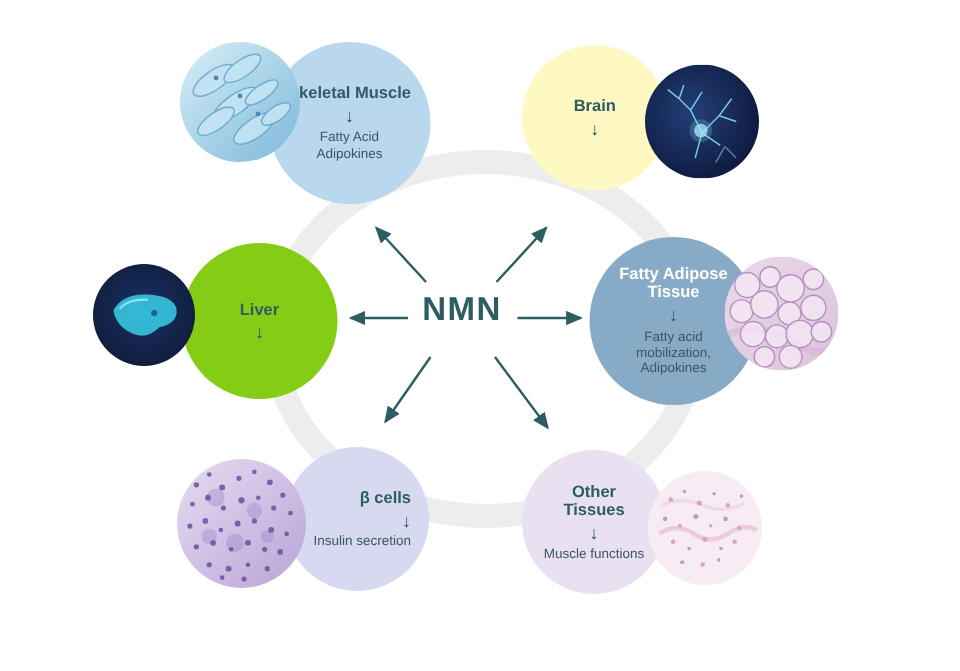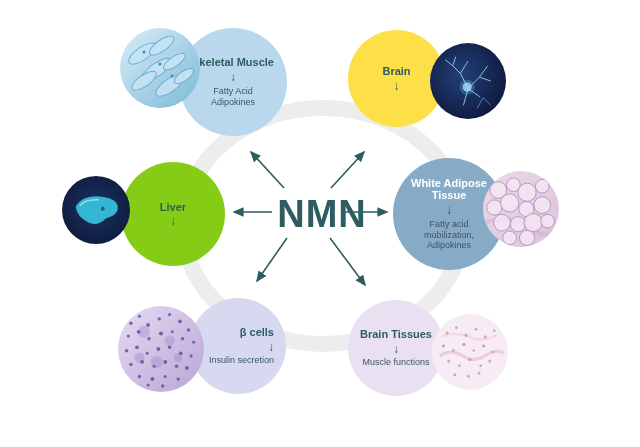--- a/index.html
+++ b/index.html
@@ -7,22 +7,22 @@
     position:relative;width:640px;height:447px;background:#ffffff;overflow:hidden;
     font-family:"Liberation Sans",sans-serif;
   }
   
   .bg-ring{
     position:absolute;left:175px;top:100px;width:296px;height:252px;
     border:16px solid #ededed;border-radius:50%;box-sizing:border-box;z-index:0;
   }
   
   .center-label{
-    position:absolute;left:277px;top:193px;width:90px;text-align:center;
-    font-size:38px;font-weight:bold;letter-spacing:1px;color:#2d5d60;z-index:2;
+    position:absolute;left:263px;top:193px;width:90px;text-align:center;
+    font-size:22px;font-weight:bold;letter-spacing:1px;color:#2d5d60;z-index:2;
   }
   
   .arrows{position:absolute;left:0;top:0;width:640px;height:447px;z-index:1;pointer-events:none;}
   
   .bubble{
     position:absolute;border-radius:50%;z-index:2;
     display:flex;flex-direction:column;align-items:center;justify-content:center;
     text-align:center;box-sizing:border-box;padding:8px 12px;gap:3px;
   }
   .node-title{font-size:11px;font-weight:bold;color:#2d5d60;line-height:1.15;}
@@ -66,44 +66,44 @@
   </svg>
 
   <div class="center-label" style="color: rgb(45, 93, 96);">NMN</div>
 
   <div class="bubble n1" style="background: rgb(185, 216, 238);">
     <div class="node-title">Skeletal Muscle</div>
     <div class="down-arrow">↓</div>
     <div class="node-desc">Fatty Acid Adipokines</div>
   </div>
 
-  <div class="bubble n2" style="background: #fde047;">
+  <div class="bubble n2" style="background: #fef9c3;">
     <div class="node-title">Brain</div>
     <div class="down-arrow">↓</div>
   </div>
 
   <div class="bubble n3" style="background: #84cc16;">
     <div class="node-title">Liver</div>
     <div class="down-arrow">↓</div>
   </div>
 
   <div class="bubble n4" style="background: rgb(135, 171, 198);">
-    <div class="node-title" style="color: rgb(255, 255, 255);">White Adipose Tissue</div>
+    <div class="node-title" style="color: rgb(255, 255, 255);">Fatty Adipose Tissue</div>
     <div class="down-arrow">↓</div>
     <div class="node-desc">Fatty acid mobilization, Adipokines</div>
   </div>
 
   <div class="bubble n5" style="background: rgb(214, 217, 240); align-items: flex-end;">
     <div class="node-title">β cells</div>
     <div class="down-arrow">↓</div>
     <div class="node-desc">Insulin secretion</div>
   </div>
 
   <div class="bubble n6" style="background: rgb(233, 224, 242);">
-    <div class="node-title">Brain Tissues</div>
+    <div class="node-title">Other Tissues</div>
     <div class="down-arrow">↓</div>
     <div class="node-desc">Muscle functions</div>
   </div>
 
   <div class="micro m1">
     <svg viewBox="0 0 100 100" preserveAspectRatio="none">
       <defs>
         <linearGradient id="g1" x1="0" y1="0" x2="1" y2="1">
           <stop offset="0" stop-color="#d8eef8"></stop>
           <stop offset="1" stop-color="#7db8d8"></stop>

